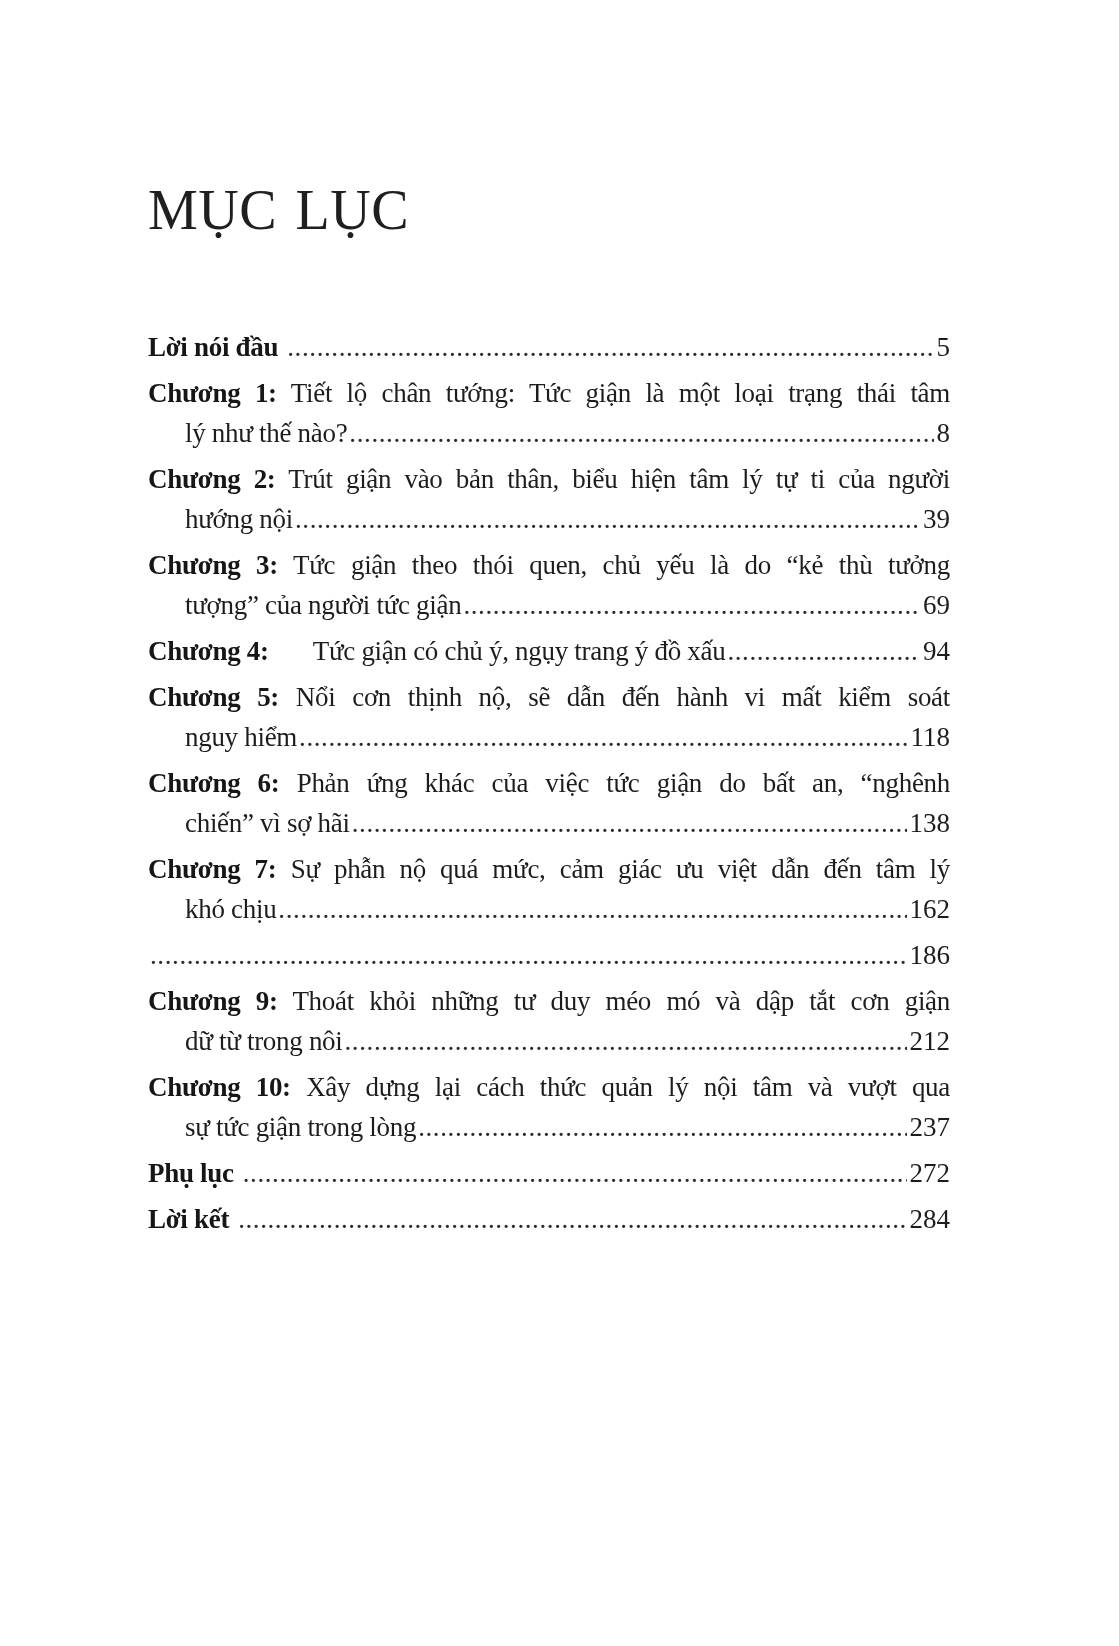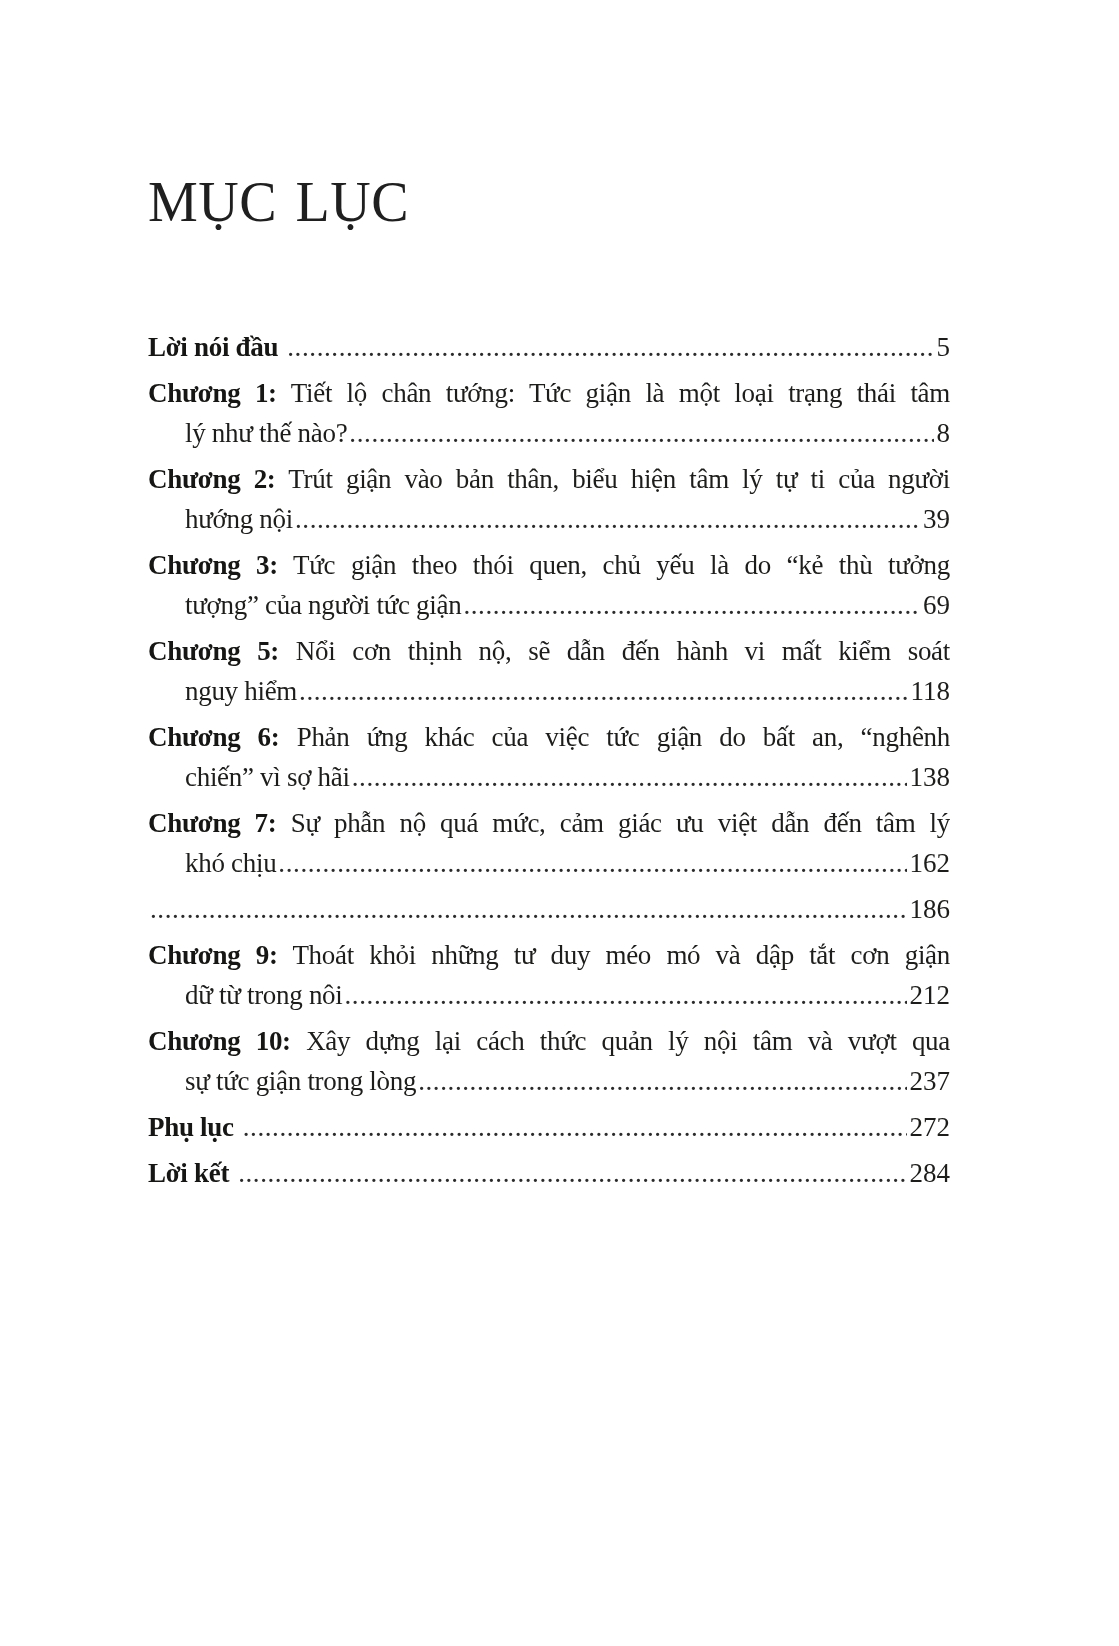--- a/index.html
+++ b/index.html
@@ -9,21 +9,21 @@
     font-family: "Liberation Serif", "DejaVu Serif", serif;
   }
   .page {
     position: relative;
     width: 1119px; height: 1646px;
     background: #ffffff;
     overflow: hidden;
   }
   .title {
     position: absolute;
-    left: 148px; top: 172px;
+    left: 148px; top: 180px;
     margin: 0;
     font-size: 56px;
     line-height: 60px;
     font-weight: 400;
     letter-spacing: 0.5px;
     word-spacing: 4px;
     color: #1f1f1f;
   }
   .entries {
     position: absolute;
@@ -99,20 +99,28 @@
       </div>
       <div class="entry">
         <div class="line first"><span class="label">Chương 3:</span> <span class="t">Tức giận theo thói quen, chủ yếu là do “kẻ thù tưởng</span></div>
         <div class="line last">
           <span class="t">tượng” của người tức giận</span>
           <span class="dots"></span>
           <span class="pagenum">69</span>
         </div>
       </div>
       <div class="entry">
+        <div class="line last">
+          <span class="label">Chương 4:</span>
+          <span class="t">Tức giận có chủ ý, ngụy trang ý đồ xấu</span>
+          <span class="dots"></span>
+          <span class="pagenum">94</span>
+        </div>
+      </div>
+      <div class="entry">
         <div class="line first"><span class="label">Chương 5:</span> <span class="t">Nổi cơn thịnh nộ, sẽ dẫn đến hành vi mất kiểm soát</span></div>
         <div class="line last">
           <span class="t">nguy hiểm</span>
           <span class="dots"></span>
           <span class="pagenum">118</span>
         </div>
       </div>
       <div class="entry">
         <div class="line first"><span class="label">Chương 6:</span> <span class="t">Phản ứng khác của việc tức giận do bất an, “nghênh</span></div>
         <div class="line last">

